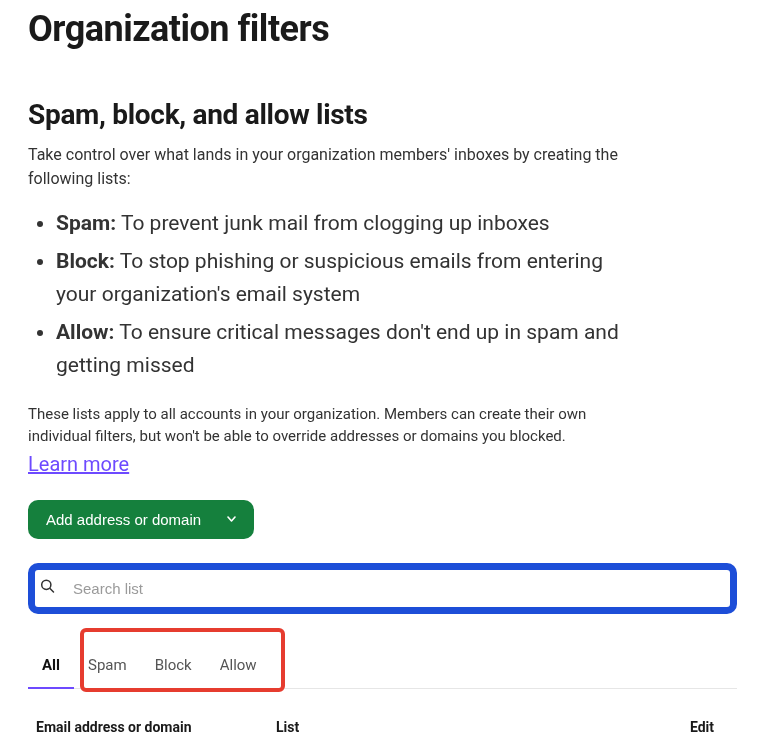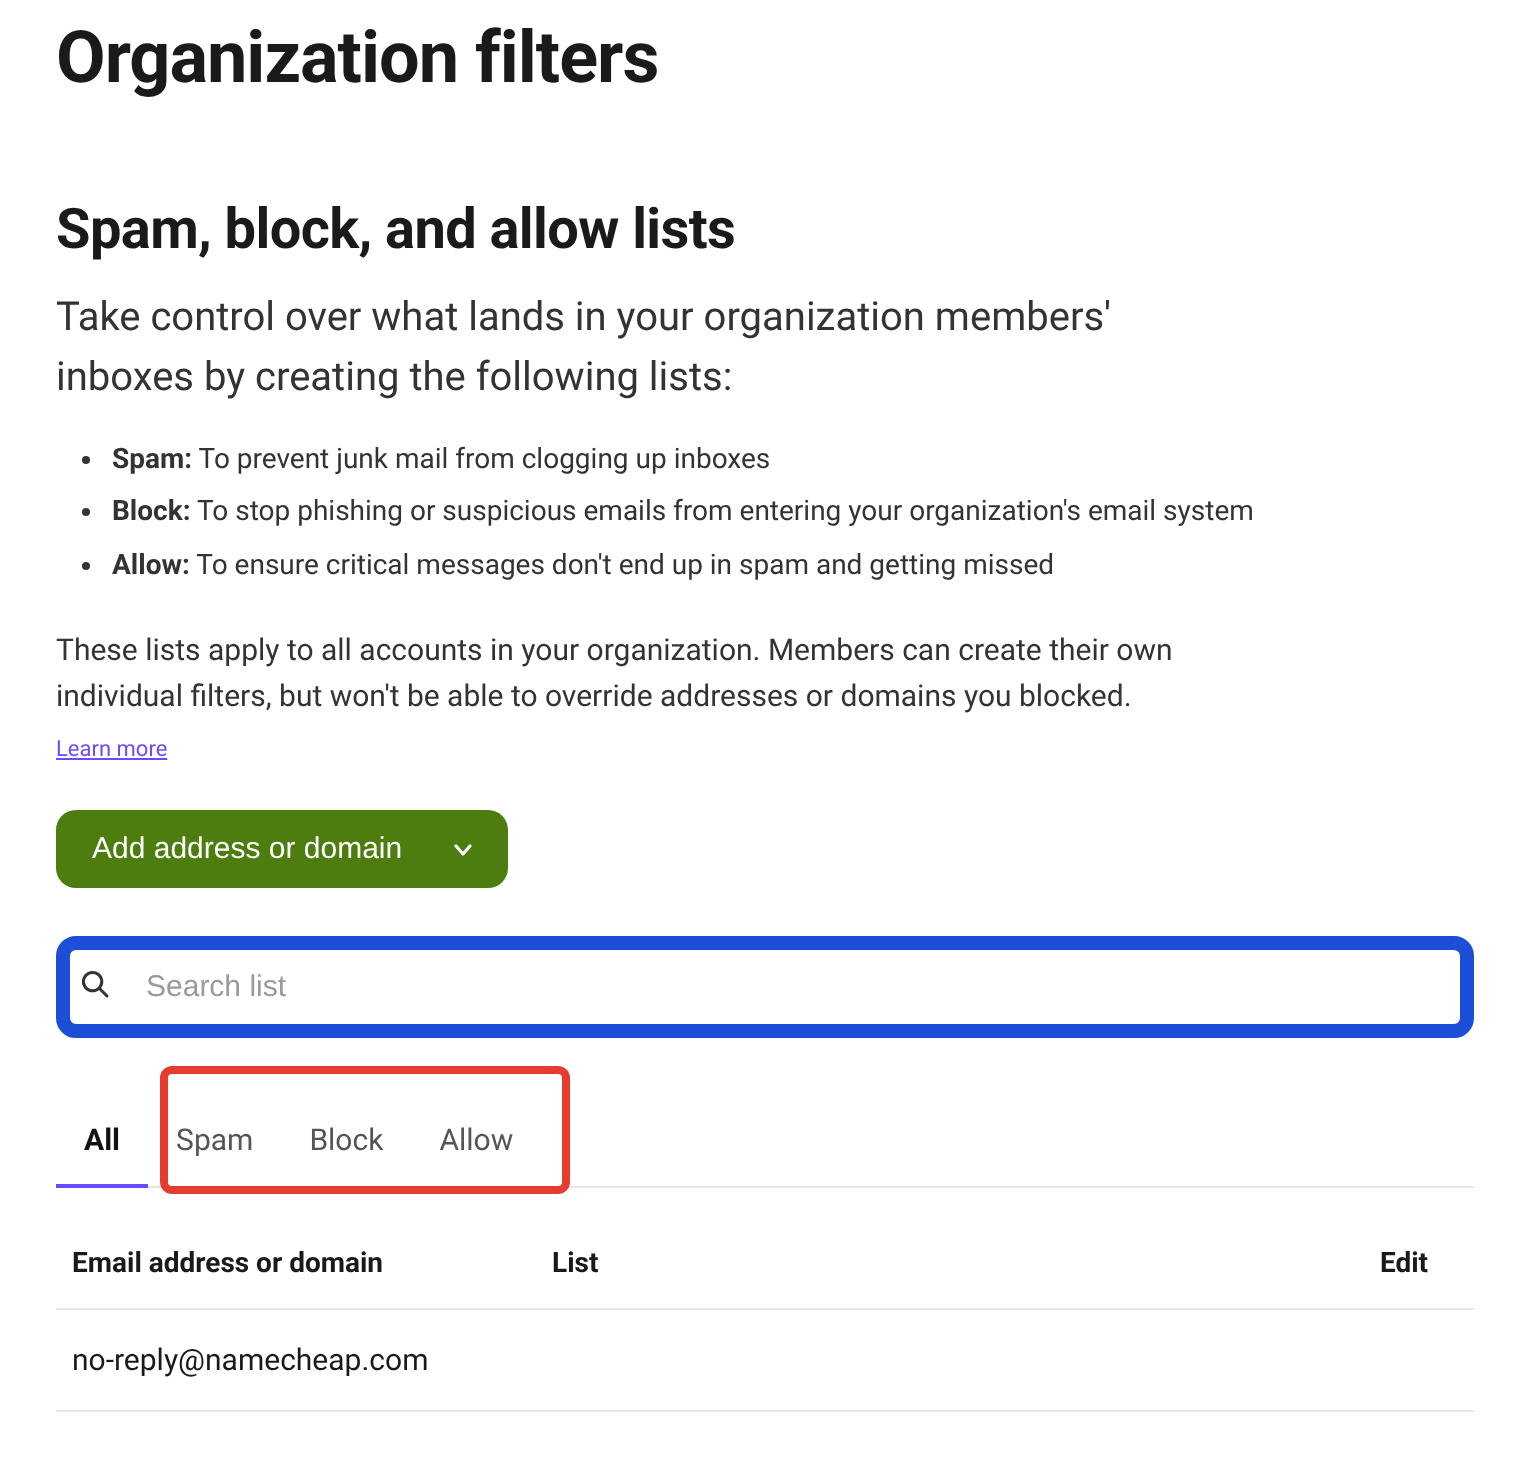--- a/index.html
+++ b/index.html
@@ -17,57 +17,57 @@
       margin-bottom: 48px;
       letter-spacing: -0.5px;
     }
     h2.section-title {
       font-size: 28px;
       font-weight: 700;
       margin-bottom: 12px;
       letter-spacing: -0.3px;
     }
     .intro-text {
-      font-size: 20px;
+      font-size: 16px;
       line-height: 1.5;
       color: #333;
       margin-bottom: 16px;
       max-width: 600px;
     }
     ul.defs {
       list-style: disc;
       padding-left: 28px;
       margin-bottom: 20px;
     }
     ul.defs li {
-      font-size: 14px;
+      font-size: 21px;
       line-height: 1.6;
       color: #333;
       margin-bottom: 4px;
       max-width: 580px;
     }
     ul.defs li .term {
       font-weight: 700;
     }
     .apply-text {
       font-size: 15px;
       line-height: 1.5;
       color: #333;
       margin-bottom: 4px;
       max-width: 580px;
     }
     a.learn-more {
       color: #6d4aff;
       text-decoration: underline;
-      font-size: 11px;
+      font-size: 20px;
       display: inline-block;
       margin-bottom: 24px;
     }
     .add-btn {
-      background: #4d7c0f;
+      background: #15803d;
       color: #fff;
       border: none;
       border-radius: 10px;
       padding: 11px 18px;
       font-size: 15px;
       font-weight: 500;
       cursor: pointer;
       display: inline-flex;
       align-items: center;
       gap: 26px;

